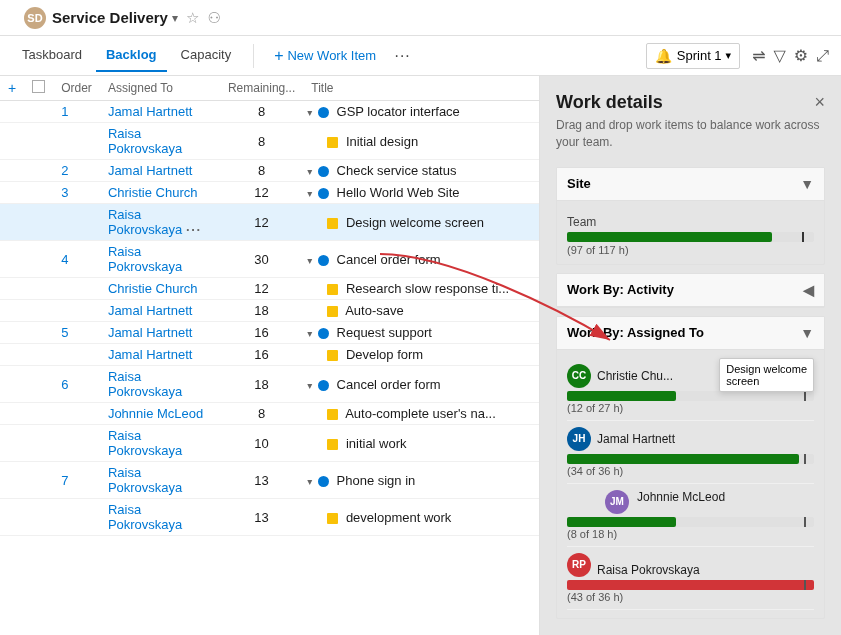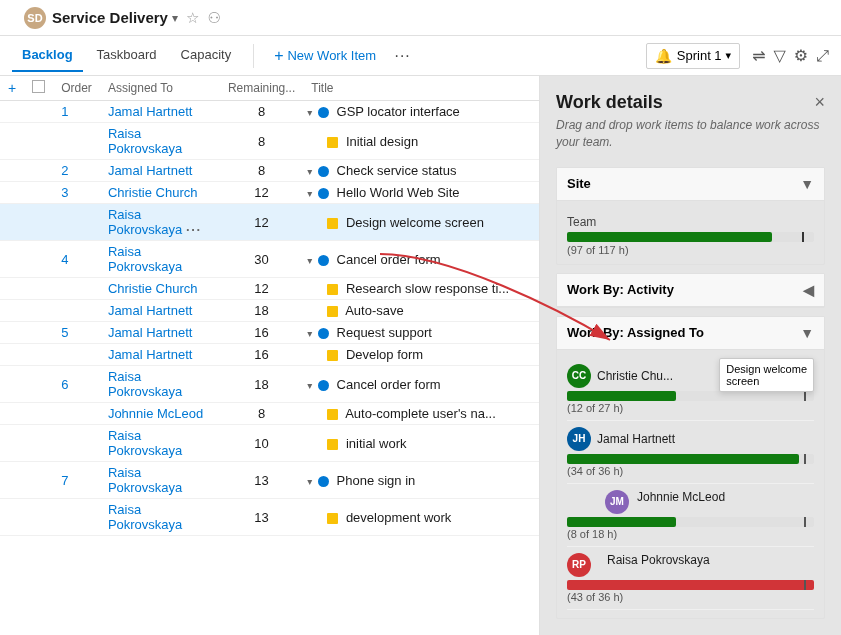--- a/index.html
+++ b/index.html
@@ -41,21 +41,21 @@
     .assigned-col { width: 120px; color: #0078d4; }
     .remaining-col { width: 40px; text-align: center; }
     .title-col { }
     .ellipsis { font-weight: 700; letter-spacing: 1px; }
 
     
     .details-panel { flex: 1; overflow-y: auto; padding: 16px; background: #e5e5e5; }
     .details-header { display: flex; justify-content: space-between; align-items: flex-start; margin-bottom: 4px; }
     .details-title { font-size: 18px; font-weight: 600; color: #1b1b1b; }
     .close-icon { cursor: pointer; font-size: 18px; color: #666; }
-    .details-subtitle { font-size: 12px; color: #666; margin-bottom: 16px; line-height: 1.4; font-style: italic; }
+    .details-subtitle { font-size: 12px; color: #666; margin-bottom: 16px; line-height: 1.4; }
 
     
     .section { border: 1px solid #e0e0e0; margin-bottom: 8px; border-radius: 2px; }
     .section-header { display: flex; align-items: center; justify-content: space-between; padding: 8px 10px; background: #f8f8f8; font-weight: 600; font-size: 13px; cursor: pointer; border-bottom: 1px solid #e0e0e0; }
     .section-content { padding: 8px 10px; }
 
     
     .work-label { font-size: 12px; color: #444; margin-bottom: 3px; margin-top: 6px; }
     .bar-container { height: 10px; background: #e0e0e0; border-radius: 2px; position: relative; margin-bottom: 2px; }
     .bar-fill { height: 100%; border-radius: 2px; }
@@ -71,22 +71,22 @@
 
 <div class="top-header">
   <span class="person-avatar" style="width:22px;height:22px;border-radius:50%;background:#c8a882;color:#fff;font-size:11px;font-weight:600;display:inline-flex;align-items:center;justify-content:center;margin-right:6px;">SD</span>
   <span class="project-title">Service Delivery</span>
   <span style="margin:0 4px;color:#666;font-size:12px;cursor:pointer;">▾</span>
   <span style="margin-left:4px;color:#999;font-size:15px;cursor:pointer;">☆</span>
   <span style="margin-left:8px;color:#999;font-size:15px;cursor:pointer;">⚇</span>
 </div>
 
 <div class="nav-bar">
+  <div class="nav-tab">Taskboard</div>
   <div class="nav-tab active">Backlog</div>
-  <div class="nav-tab">Taskboard</div>
   <div class="nav-tab">Capacity</div>
   <div class="nav-divider"></div>
   <button class="new-item-btn">
     <span style="font-size:16px;font-weight:300;">+</span>
     <span>New Work Item</span>
   </button>
   <button class="more-btn">···</button>
   <div class="spacer"></div>
   <div class="sprint-selector">
     <span style="font-size:14px;">🔔</span>
@@ -416,21 +416,21 @@
     </div>
     <div style="display:flex;align-items:center;gap:4px;margin-top:3px;">
       <div style="flex:1;height:10px;background:#e0e0e0;border-radius:2px;position:relative;">
         <div style="width:44%;height:100%;background:#107c10;border-radius:2px;"></div>
         <div style="position:absolute;right:8px;top:0;height:100%;width:2px;background:#555;"></div>
       </div>
     </div>
     <div style="font-size:11px;color:#555;margin-top:1px;">(8 of 18 h)</div>
   </div>
           <div style="padding: 6px 0px; border-bottom: 1px solid rgb(240, 240, 240); position: relative;">
-    <div style="display:flex;align-items:flex-start;gap:16px;">
+    <div style="display:flex;align-items:flex-end;gap:6px;">
       <div style="width:24px;height:24px;border-radius:50%;background:#d13438;display:flex;align-items:center;justify-content:center;font-size:10px;color:#fff;font-weight:700;flex-shrink:0;">RP</div>
       <span style="font-size:12px;color:#1b1b1b;flex:1;">Raisa Pokrovskaya</span>
 
     </div>
     <div style="display:flex;align-items:center;gap:4px;margin-top:3px;">
       <div style="flex:1;height:10px;background:#e0e0e0;border-radius:2px;position:relative;">
         <div style="width:100%;height:100%;background:#d13438;border-radius:2px;"></div>
         <div style="position:absolute;right:8px;top:0;height:100%;width:2px;background:#555;"></div>
       </div>
     </div>

